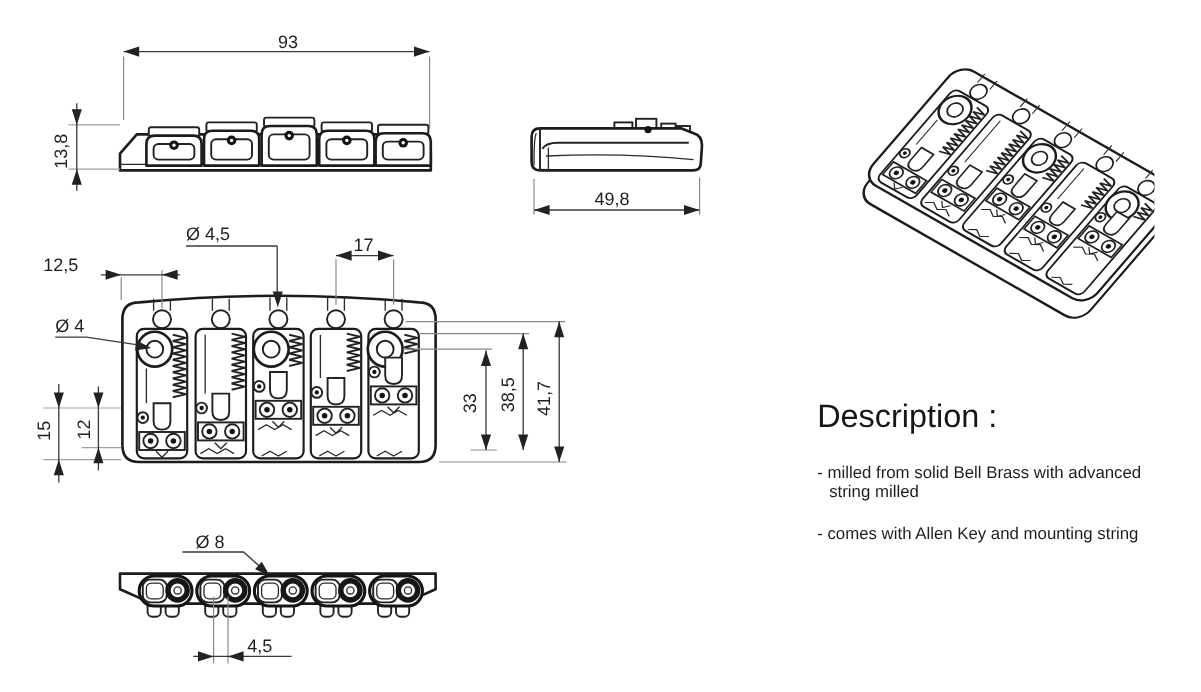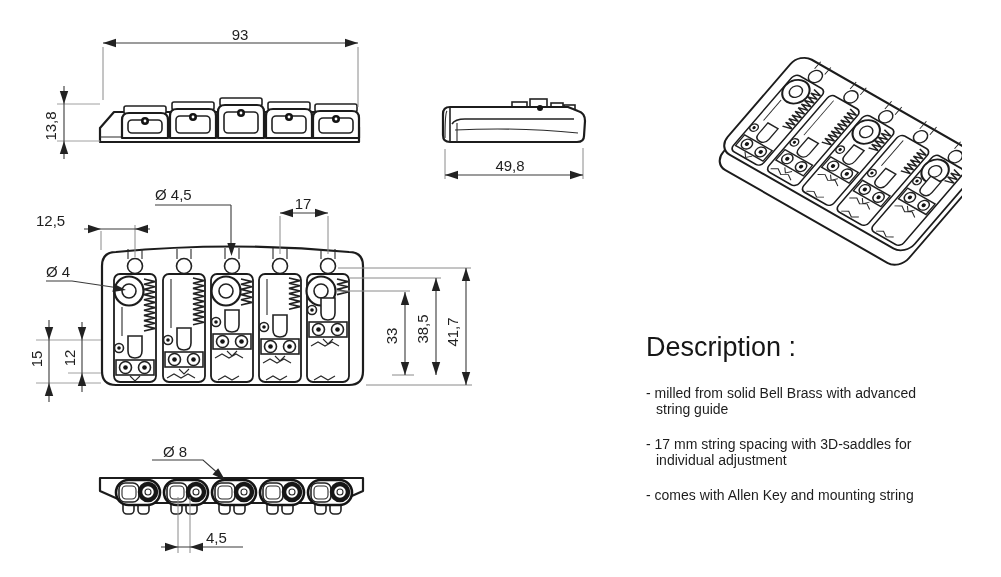--- a/index.html
+++ b/index.html
@@ -13,21 +13,21 @@
   .p1  {fill:none;stroke:#2a2a2a;stroke-width:1.1;}
   .wf  {fill:#ffffff;}
   .thick{fill:#ffffff;stroke:#141414;stroke-width:2.6;stroke-linejoin:round;}
   .dim {stroke:#3a3a3a;stroke-width:1.1;fill:none;}
   .ext {stroke:#8a8a8a;stroke-width:1;fill:none;}
   .ref {stroke:#a0a0a0;stroke-width:1;fill:none;}
   .ah  {fill:#222222;stroke:none;}
   .blk {fill:#141414;stroke:none;}
   text.dt{font-size:15px;fill:#1f1f1f;}
   
-  .desc{position:absolute;left:646px;top:332px;width:320px;color:#1d1d1d;}
+  .desc{position:absolute;left:681px;top:332px;width:320px;color:#1d1d1d;}
   .desc h2{font-size:27px;font-weight:400;margin:0 0 22px 0;color:#161616;}
   .desc .item{font-size:14px;line-height:16px;margin:0 4px 19px 0;}
   .desc .item .l2{display:block;padding-left:10px;}
 </style>
 </head>
 <body>
 
 <div class="page">
 
 <svg class="drawing" width="1001" height="577" viewBox="0 0 1001 577">
@@ -317,24 +317,20 @@
     <rect class="p2" x="8" y="20" width="256" height="132" rx="16"></rect>
     <rect class="p2" x="0" y="0" width="258" height="135" rx="16"></rect>
     <use href="#channels5" x="-102" y="-252"></use>
   </g>
 </svg>
 
 <div class="desc">
   <h2>Description :</h2>
   <div class="item">
     <span class="l1">- milled from solid Bell Brass with advanced</span>
-    <span class="l2">string guide</span>
-  </div>
-  <div class="item">
-    <span class="l1">- 17 mm string spacing with 3D-saddles for</span>
-    <span class="l2">individual adjustment</span>
+    <span class="l2">string milled</span>
   </div>
   <div class="item">
     <span class="l1">- comes with Allen Key and mounting string</span>
   </div>
 </div>
 
 </div>
 
 </body></html>

